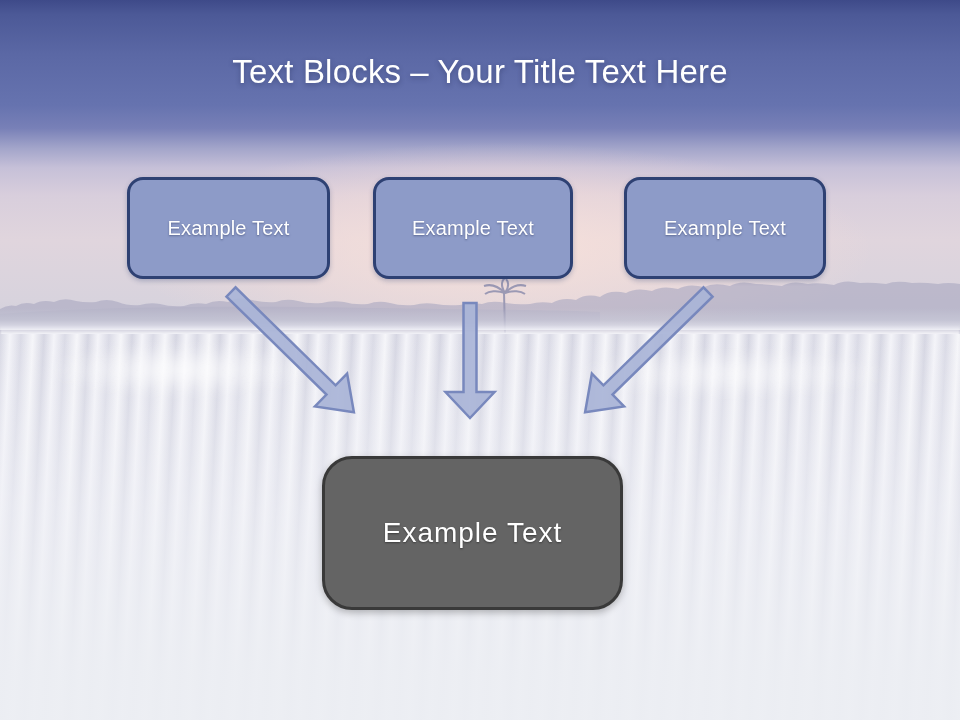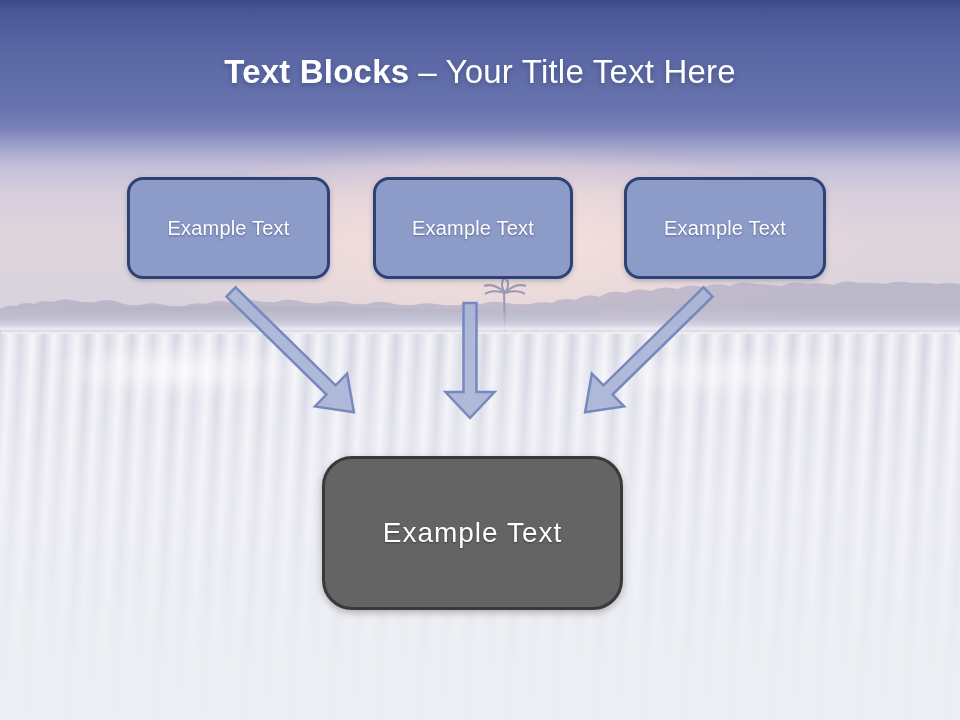--- a/index.html
+++ b/index.html
@@ -59,21 +59,21 @@
     background:radial-gradient(ellipse,rgba(255,255,255,0.75),rgba(255,255,255,0) 70%);}
   .mist2{left:560px;top:350px;width:340px;height:48px;
     background:radial-gradient(ellipse,rgba(255,255,255,0.55),rgba(255,255,255,0) 70%);}
 
   .title{
     position:absolute;left:0;right:0;top:53px;text-align:center;
     color:#ffffff;font-size:33px;letter-spacing:0.2px;
     text-shadow:0 2px 5px rgba(40,48,90,0.45);
     white-space:nowrap;
   }
-  .title-bold{font-weight:700;}
+  .title-bold{font-weight:400;}
   .title-regular{font-weight:400;margin-left:9px;}
 
   .block{
     position:absolute;top:177px;height:102px;box-sizing:border-box;
     background:#8d9bc8;border:3px solid #2e4173;border-radius:16px;
     box-shadow:0 2px 5px rgba(46,65,115,0.3);
     display:flex;align-items:center;justify-content:center;
   }
   .block1{left:127px;width:203px;}
   .block2{left:373px;width:200px;}

